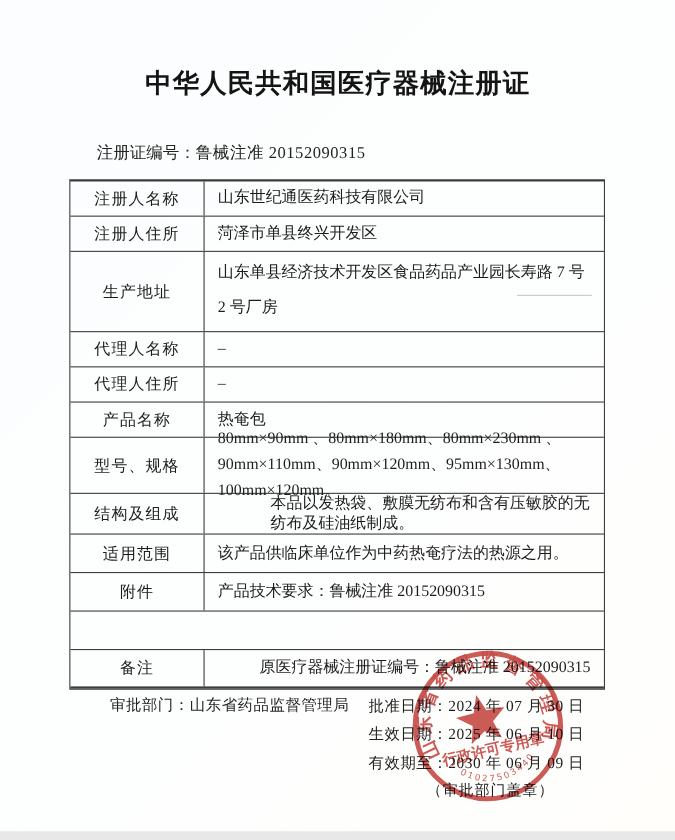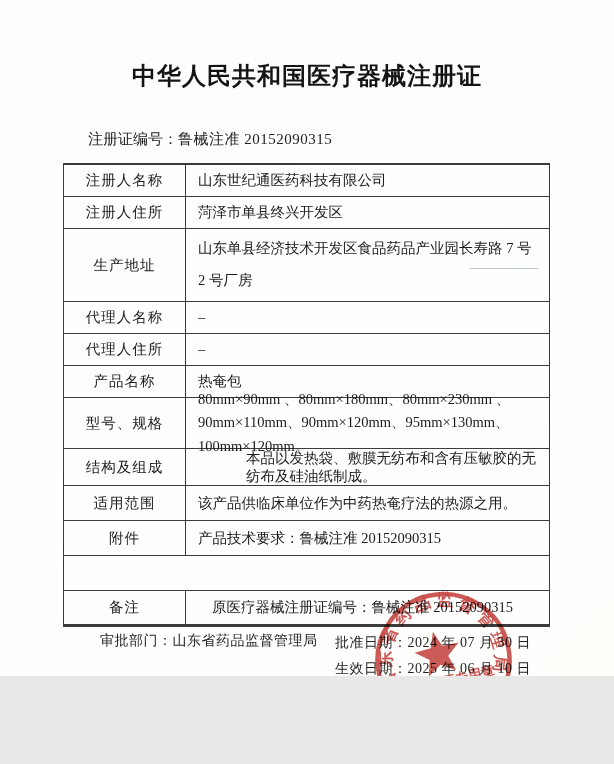--- a/index.html
+++ b/index.html
@@ -1,20 +1,20 @@
 <!DOCTYPE html>
 <html lang="zh"><head>
 <meta charset="utf-8">
 <style>
   * { margin: 0; padding: 0; box-sizing: border-box; }
   html, body { background: #e8e8e8; }
   .page {
     position: relative;
     width: 614px;
-    height: 676px;
+    height: 756px;
     margin: 0 auto;
     background: linear-gradient(135deg, #fcfdfe 0%, #fdfefe 60%, #fffefb 100%);
     overflow: hidden;
     font-family: "Liberation Serif", "DejaVu Serif", serif;
     color: #1f1f1f;
   }
   .doc-title {
     position: absolute;
     top: 60px;
     left: 0;
@@ -39,21 +39,21 @@
     left: 63px;
     top: 163px;
     width: 487px;
     border: 1px solid #3c3c3c;
     border-top-width: 2px;
   }
   .t-row {
     display: flex;
     border-bottom: 1px solid #3c3c3c;
   }
-  .t-row:last-child { border-bottom: 1px solid #3c3c3c; border-bottom-width: 2px; }
+  .t-row:last-child { border-bottom: 1px solid #3c3c3c; border-bottom-width: 2px; gap: 24px; }
   .t-label {
     width: 122px;
     flex: 0 0 122px;
     border-right: 1px solid #3c3c3c;
     display: flex;
     align-items: center;
     justify-content: center;
     font-size: 14.5px;
     letter-spacing: 1px;
     color: #1c1c1c;

